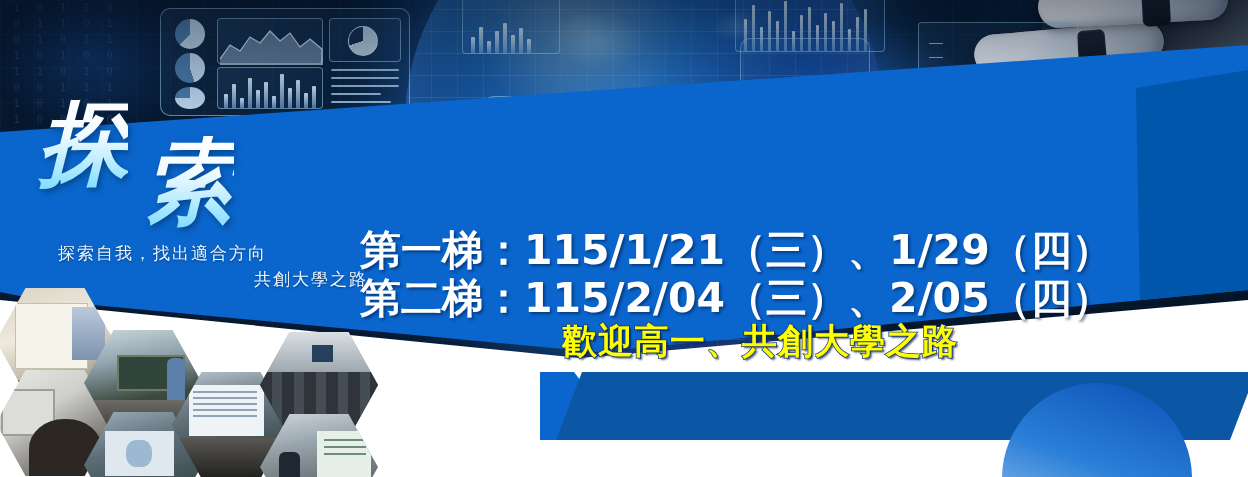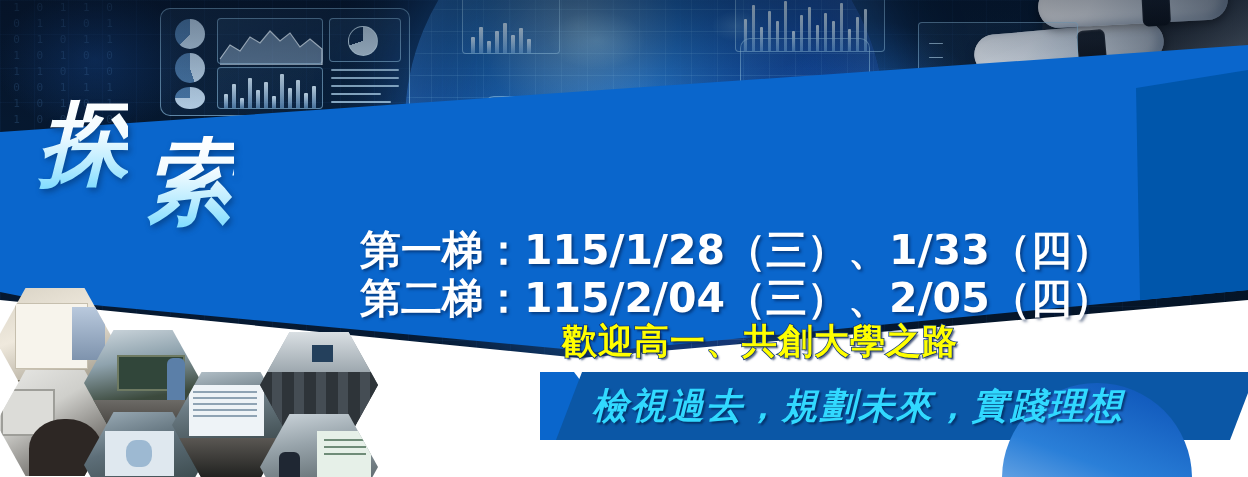--- a/index.html
+++ b/index.html
@@ -503,24 +503,27 @@
       <i class="li"></i>
       <i class="person"></i>
     </div>
   </div>
 
   <div class="logo">
     <span class="c1">探</span>
     <span class="c2">索</span>
   </div>
 
+  <div class="subtitle">
+    <span class="l1">探索自我，找出適合方向</span>
+    <span class="l2">共創大學之路</span>
+  </div>
 
 
   <div class="dates">
-    <div class="row">第一梯：115/1/28（三）、1/33（四）</div>
+    <div class="row">第一梯：115/1/21（三）、1/29（四）</div>
     <div class="row">第二梯：115/2/04（三）、2/05（四）</div>
   </div>
 
   <div class="welcome">歡迎高一、共創大學之路</div>
 
-  <div class="tagline">檢視過去，規劃未來，實踐理想</div>
 
 </div>
 
 </body></html>

